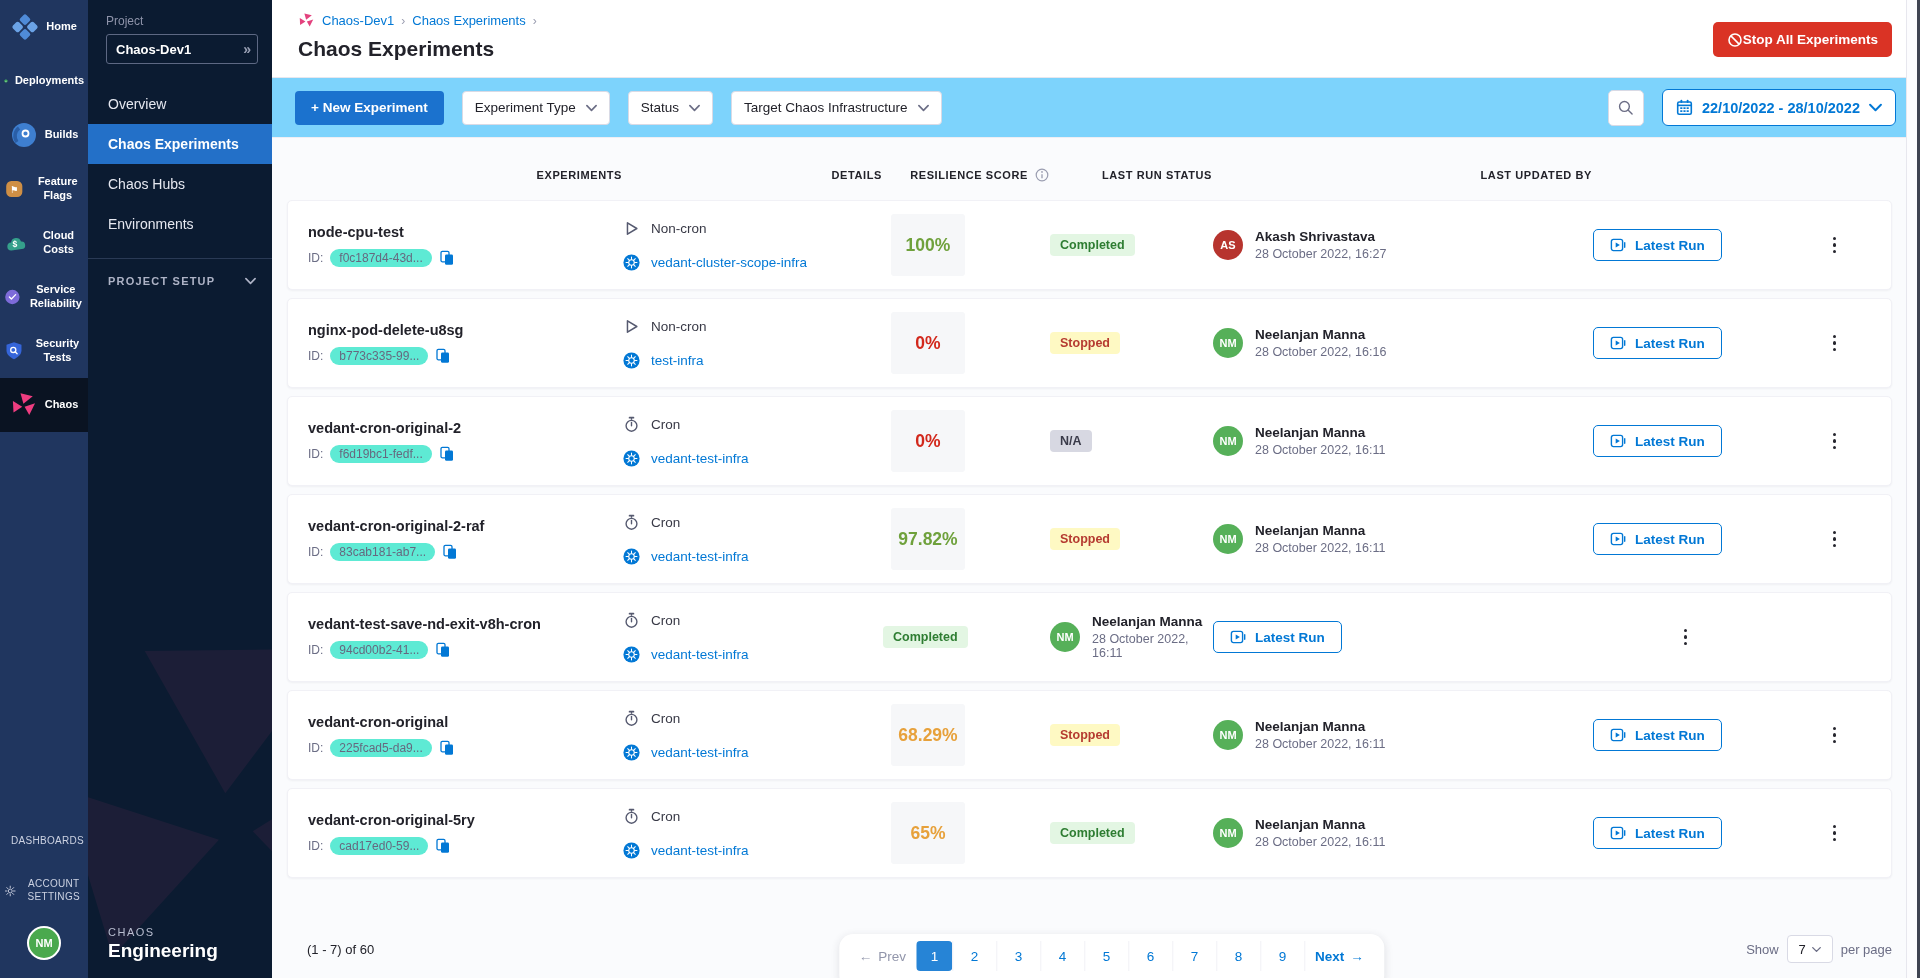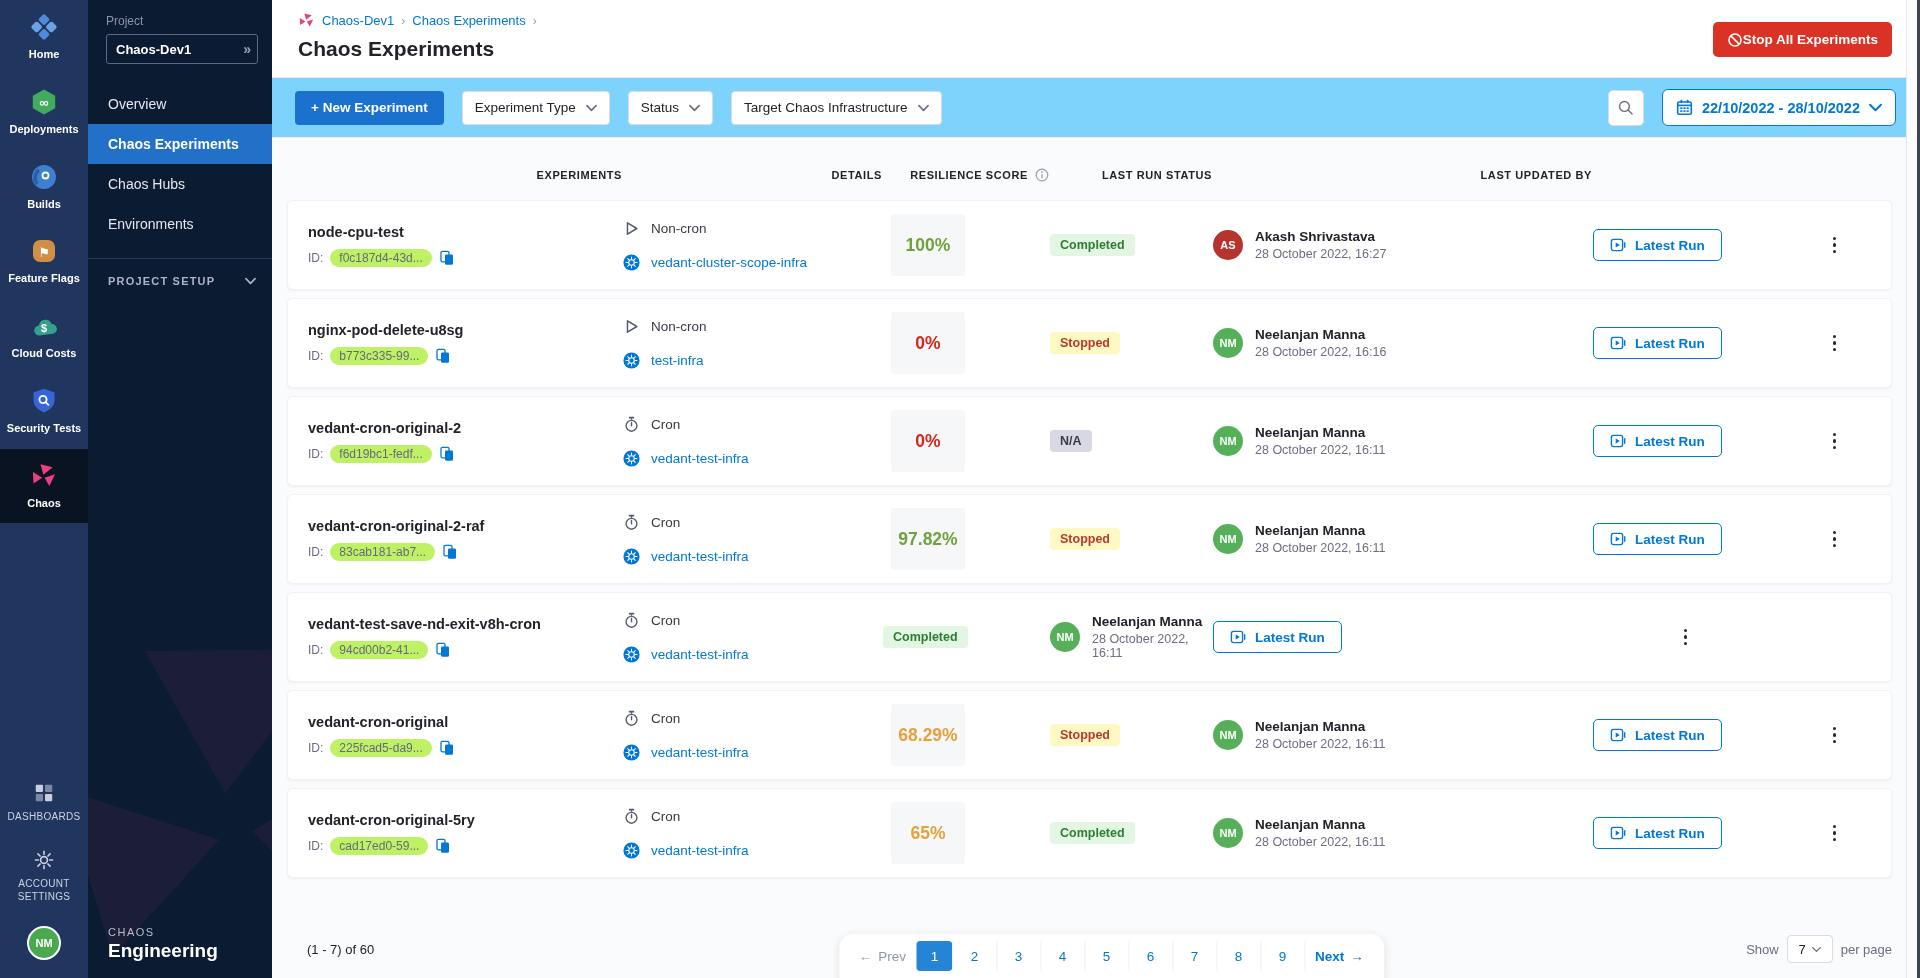--- a/index.html
+++ b/index.html
@@ -2,21 +2,21 @@
 <html><head>
 <meta charset="utf-8">
 <style>
   * { margin:0; padding:0; box-sizing:border-box; }
   html,body { width:1920px; height:978px; overflow:hidden; background:#fff;
     font-family:"Liberation Sans", sans-serif; color:#22222a; }
   .app { display:flex; width:1920px; height:978px; position:relative; }
 
   
   .rail { width:88px; background:#20365f; display:flex; flex-direction:column; align-items:stretch; flex:none; z-index:3; }
-  .rail-item { display:flex; flex-direction:column; align-items:center; justify-content:center;
+  .rail-item { display:flex; flex-direction:row; align-items:center; justify-content:center;
     padding:13px 4px; gap:7px; cursor:pointer; }
   .rail-item .lbl { font-size:11px; font-weight:bold; color:#fff; text-align:center; line-height:1.25; }
   .rail-item.active { background:#0a1322; }
   .rail-item.small .lbl { font-size:10px; font-weight:normal; color:#ccd2e2; letter-spacing:.3px; }
   .rail-spacer { flex:1; }
   .rail-avatar { width:34px; height:34px; border-radius:50%; background:#4aa94e; border:2px solid #fff;
     color:#fff; font-size:11px; font-weight:bold; display:flex; align-items:center; justify-content:center;
     margin:10px auto 18px; cursor:pointer; }
   .ric { width:28px; height:28px; display:block; }
   .ric.sm { width:22px; height:22px; }
@@ -78,21 +78,21 @@
   .thead { padding:30px 0 18px 20px; flex:none; }
   .th { font-size:11px; font-weight:bold; letter-spacing:.6px; color:#22222a; display:flex; align-items:center; gap:7px;justify-content:flex-end; }
   .th .info { width:14px; height:14px; cursor:pointer; }
   .card { background:#fff; border:1px solid #f1f1f6; border-radius:5px; box-shadow:0 1px 2px rgba(40,41,61,.05);
     height:90px; margin-bottom:8px; padding-left:20px; flex:none; }
   .cell { min-width:0; }
   .exp { display:flex; flex-direction:column; justify-content:center; gap:9px; }
   .exp-name { font-size:14.5px; font-weight:bold; cursor:pointer; }
   .id-row { display:flex; align-items:center; gap:7px; }
   .id-label { font-size:12px; color:#6b6d85; }
-  .id-pill { background:#bef264; border-radius:9px; padding:2px 9px; font-size:12px; color:#66687f; }
+  .id-pill { background:#5eead4; border-radius:9px; padding:2px 9px; font-size:12px; color:#66687f; }
   .copy-ic { width:16px; height:16px; cursor:pointer; display:inline-flex; }
   .copy-ic svg { width:16px; height:16px; }
   .det { display:flex; flex-direction:column; justify-content:center; gap:17px; }
   .det-line { display:flex; align-items:center; gap:11px; }
   .sched-ic { width:17px; height:17px; display:inline-flex; color:#565a70; }
   .sched-ic svg { width:17px; height:17px; display:none; }
   .sched-ic[data-variant="noncron"] .i-play { display:block; }
   .sched-ic[data-variant="cron"] .i-cron { display:block; }
   .sched-label { font-size:13.5px; color:#383946; }
   .infra-ic { width:17px; height:17px; display:inline-flex; }
@@ -293,20 +293,26 @@
       <span class="lbl">Feature Flags</span>
     </div>
     <div class="rail-item">
       <svg class="ric">
           <use href="#sym-cc"></use>
         </svg>
       <span class="lbl">Cloud Costs</span>
     </div>
     <div class="rail-item">
       <svg class="ric">
+          <use href="#sym-sr"></use>
+        </svg>
+      <span class="lbl">Service Reliability</span>
+    </div>
+    <div class="rail-item">
+      <svg class="ric">
           <use href="#sym-st"></use>
         </svg>
       <span class="lbl">Security Tests</span>
     </div>
     <div class="rail-item active">
       <svg class="ric" style="color:#ee3d80">
           <use href="#sym-chaos"></use>
         </svg>
       <span class="lbl">Chaos</span>
     </div>

